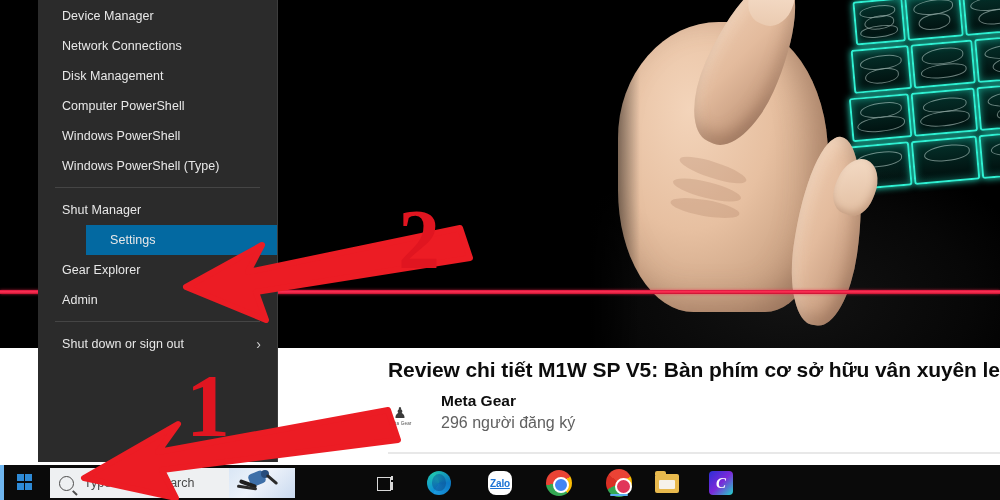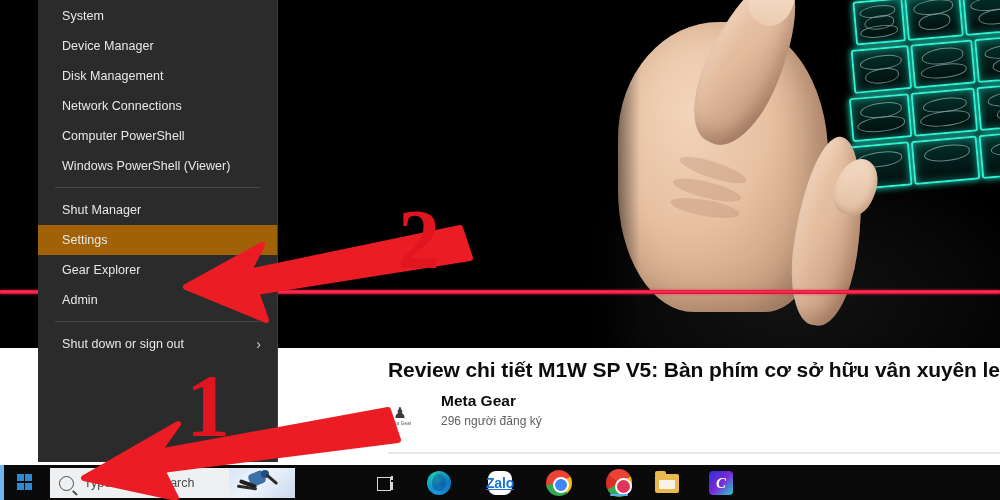--- a/index.html
+++ b/index.html
@@ -43,36 +43,36 @@
   
   .yt{position:absolute;left:0;top:348px;width:1000px;height:117px;background:#fff;}
   .yt-title{position:absolute;left:388px;top:358px;width:640px;font-size:21px;font-weight:bold;color:#0c0c0c;
     white-space:nowrap;letter-spacing:-.1px;}
   .yt-chan{position:absolute;left:378px;top:393px;width:560px;height:46px;}
   .avatar{position:absolute;left:0;top:3px;width:44px;height:40px;display:flex;flex-direction:column;
     align-items:center;justify-content:center;color:#555;}
   .av-glyph{font-size:15px;line-height:14px;color:#3a3a3a;}
   .av-txt{font-size:4.5px;letter-spacing:.2px;color:#4a4a4a;margin-top:1px;}
   .chan-name{position:absolute;left:63px;top:-1px;font-size:15.5px;font-weight:bold;color:#0d0d0d;}
-  .chan-subs{position:absolute;left:63px;top:21px;font-size:12px;color:#606060;}
+  .chan-subs{position:absolute;left:63px;top:21px;font-size:16px;color:#606060;}
   .yt-btn{position:absolute;top:2px;height:33px;border-radius:18px;background:#2a5fd9;color:#fff;
     display:flex;align-items:center;justify-content:center;font-size:14px;font-weight:bold;padding:0 19px;}
   .btn-a{left:196px;}
   .btn-b{left:350px;}
   .yt-divider{position:absolute;left:388px;top:452px;width:612px;height:2px;background:#e8e8e8;}
 
   
   .left-strip{position:absolute;left:0;top:348px;width:38px;height:117px;background:#fff;}
 
   
   .ctx{position:absolute;left:38px;top:-4px;width:239px;height:466px;background:#2b2b2b;
     border-right:1px solid #3d3d3d;}
   .ctx-item{position:relative;height:30px;display:flex;align-items:center;padding-left:24px;
     color:#e8e8e8;font-size:12.5px;letter-spacing:.05px;}
-  .ctx-item.sel{background:#a16207;}
+  .ctx-item.sel{background:#0369a1;margin-left:48px;}
   .ctx-sep{height:1px;background:#454545;margin:6px 17px 7px 17px;}
   .ctx-chev{position:absolute;right:16px;top:7px;color:#cfcfcf;font-size:14px;}
   .ctx-top-pad{height:5px;}
 
   
   .taskbar{position:absolute;left:0;top:465px;width:1000px;height:35px;background:#0a0a0a;}
   .start-btn{position:absolute;left:2px;top:0;width:46px;height:35px;display:flex;align-items:center;justify-content:center;}
   .win-logo{position:relative;width:17px;height:17px;}
   .win-logo span{position:absolute;width:7.4px;height:7.4px;background:#2e8ad6;}
   .win-logo span:nth-child(1){left:0;top:0;}
@@ -93,21 +93,21 @@
   .tv-btn{position:absolute;left:372px;top:4px;width:28px;height:28px;display:flex;align-items:center;justify-content:center;}
   .tv-g{position:relative;width:18px;height:14px;}
   .tv-g .b1{position:absolute;left:0;top:1px;width:12px;height:12px;border:1.6px solid #d8d8d8;}
   .tv-g .b2{position:absolute;left:14px;top:0;width:1.8px;height:4px;background:#d8d8d8;}
   .tv-g .b3{position:absolute;left:14px;top:6px;width:1.8px;height:8px;background:#d8d8d8;}
   .tb-icon{position:absolute;top:5px;width:26px;height:26px;display:flex;align-items:center;justify-content:center;}
   .ic-edge{border-radius:50%;background:conic-gradient(from 210deg,#0f8fd6,#1ec4b0,#0c78c4,#1b9be0);position:relative;}
   .ic-edge::after{content:"";position:absolute;left:5px;top:3px;width:14px;height:17px;border-radius:50% 50% 45% 45%;
     background:radial-gradient(circle at 30% 30%, #0d5fa8, #0b4a86);opacity:.55;}
   .ic-zalo{border-radius:8px;background:#fff;display:flex;align-items:center;justify-content:center;}
-  .ic-zalo b{color:#1b72d4;font-size:14px;font-weight:bold;letter-spacing:-.2px;text-decoration:underline;}
+  .ic-zalo b{color:#1b72d4;font-size:10px;font-weight:bold;letter-spacing:-.2px;text-decoration:underline;}
   .ic-chrome{border-radius:50%;background:conic-gradient(from -60deg,#ea4335 0deg 120deg,#fbbc05 120deg 200deg,#34a853 200deg 320deg,#ea4335 320deg 360deg);
     position:relative;}
   .ic-chrome::after{content:"";position:absolute;left:7px;top:7px;width:12px;height:12px;border-radius:50%;background:#4285f4;border:2px solid #fff;}
   .ic-chrome2{border-radius:50%;background:conic-gradient(from -50deg,#ea4335 0deg 110deg,#fbbc05 110deg 180deg,#34a853 180deg 290deg,#d93025 290deg 360deg);position:relative;}
   .ic-chrome2::after{content:"";position:absolute;left:9px;top:9px;width:13px;height:13px;border-radius:50%;background:#e1365a;border:2px solid #fff;}
   .ic-folder{width:24px;height:19px;background:#e8b94d;border-radius:2px;position:relative;}
   .ic-folder::before{content:"";position:absolute;left:0;top:-3px;width:11px;height:4px;background:#e8b94d;border-radius:2px 2px 0 0;}
   .ic-folder::after{content:"";position:absolute;left:4px;top:6px;width:16px;height:9px;background:#f6f2ea;border-radius:1px;}
   .ic-cc{width:24px;height:24px;border-radius:4px;background:linear-gradient(135deg,#2b2fd6 0%,#7b29d8 50%,#21d6c8 100%);
     display:flex;align-items:center;justify-content:center;color:#fff;font-size:15px;font-style:italic;font-weight:bold;font-family:"Liberation Serif",serif;}
@@ -232,36 +232,36 @@
     </div>
     <div class="chan-name">Meta Gear</div>
     <div class="chan-subs">296 người đăng ký</div>
   </div>
   <div class="yt-divider"></div>
   <div class="left-strip"></div>
 
   <div class="ctx">
     <div class="ctx-top-pad"></div>
     <div class="ctx-item">
-        <span>System</span>
-      </div>
-    <div class="ctx-item">
         <span>Device Manager</span>
       </div>
     <div class="ctx-item">
+        <span>Network Connections</span>
+      </div>
+    <div class="ctx-item">
         <span>Disk Management</span>
       </div>
     <div class="ctx-item">
-        <span>Network Connections</span>
-      </div>
-    <div class="ctx-item">
         <span>Computer PowerShell</span>
       </div>
     <div class="ctx-item">
-        <span>Windows PowerShell (Viewer)</span>
+        <span>Windows PowerShell</span>
+      </div>
+    <div class="ctx-item">
+        <span>Windows PowerShell (Type)</span>
       </div>
     <div class="ctx-sep"></div>
     <div class="ctx-item">
         <span>Shut Manager</span>
       </div>
     <div class="ctx-item sel">
         <span>Settings</span>
       </div>
     <div class="ctx-item">
         <span>Gear Explorer</span>

